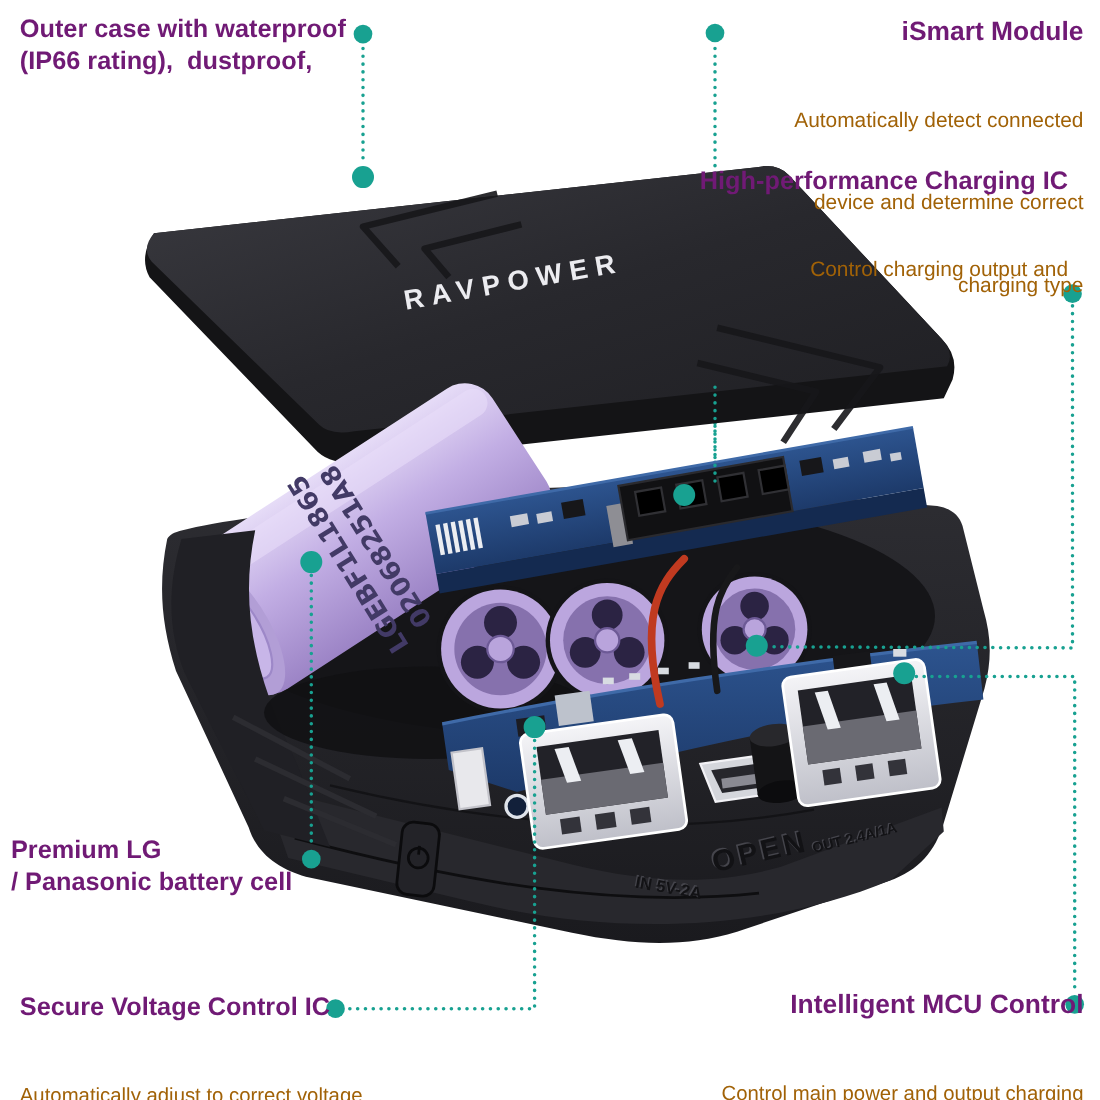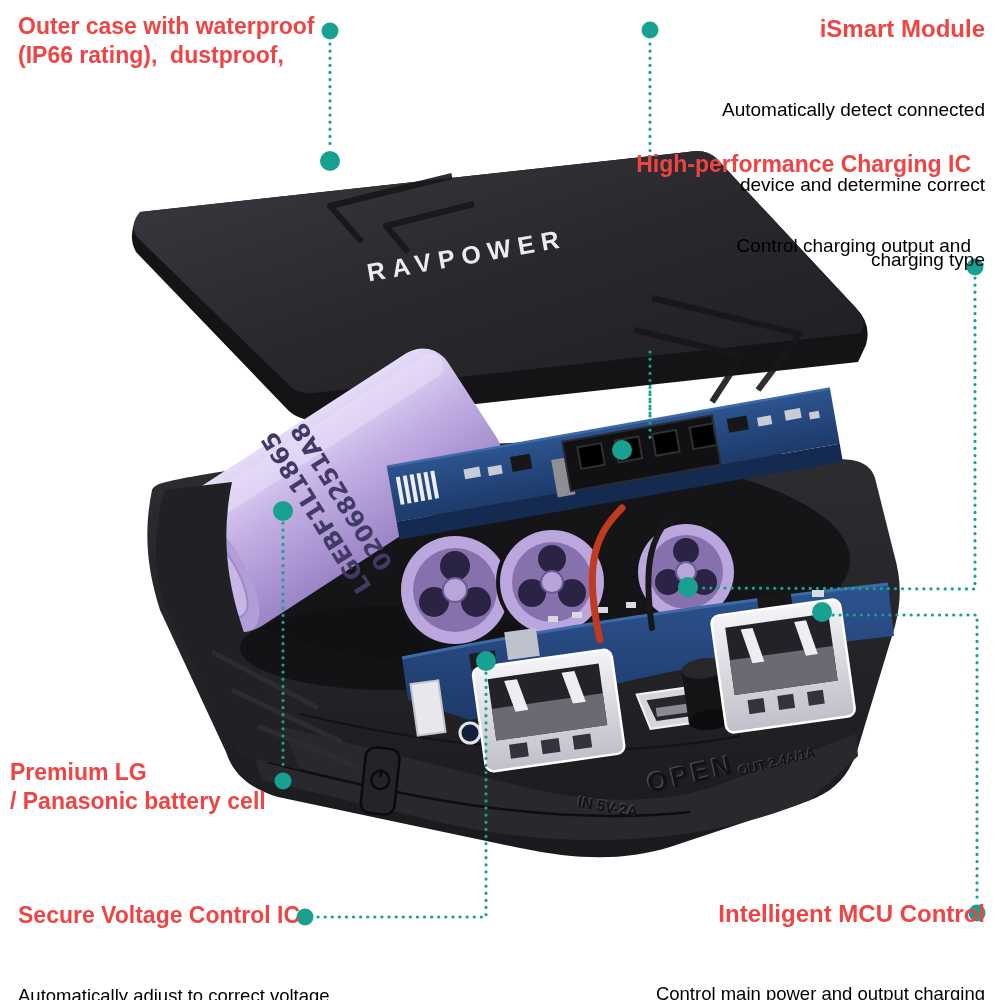--- a/index.html
+++ b/index.html
@@ -1,21 +1,21 @@
 <!DOCTYPE html>
 <html><head>
 <meta charset="utf-8">
 <style>
   html,body{margin:0;padding:0;background:#fff;}
   .stage{position:relative;width:1000px;height:1000px;background:#ffffff;overflow:hidden;
          font-family:"Liberation Sans", sans-serif;}
   svg{position:absolute;left:0;top:0;}
   .co{position:absolute;}
-  .co .t{color:#ef4444;font-weight:bold;font-size:23px;line-height:29px;white-space:pre;}
-  .co .d{color:#000000;font-size:19px;line-height:25px;margin-top:4px;white-space:pre;}
+  .co .t{color:#701a75;font-weight:bold;font-size:23px;line-height:29px;white-space:pre;}
+  .co .d{color:#a16207;font-size:19px;line-height:25px;margin-top:4px;white-space:pre;}
   .right{text-align:right;}
   #co-ismart .t,#co-mcu .t{font-size:24px;}
   .svgtxt{font-family:"Liberation Sans", sans-serif;}
   .batmark{font-family:"DejaVu Sans", sans-serif;font-weight:bold;fill:#423a66;}
   .emb{fill:#121215;font-weight:bold;}
   .emb-hi{fill:#45454c;font-weight:bold;}
   .logo{fill:#ececf0;font-weight:bold;letter-spacing:7px;font-size:25px;}
 </style>
 </head>
 <body>

